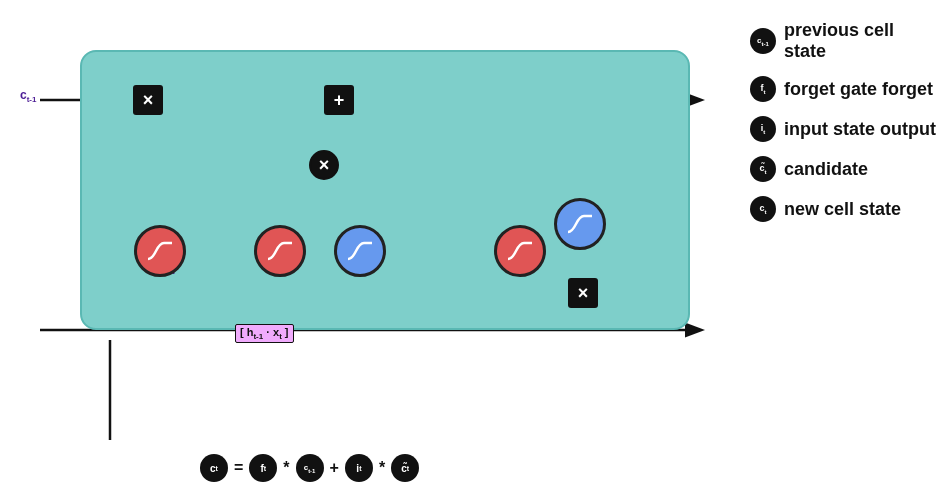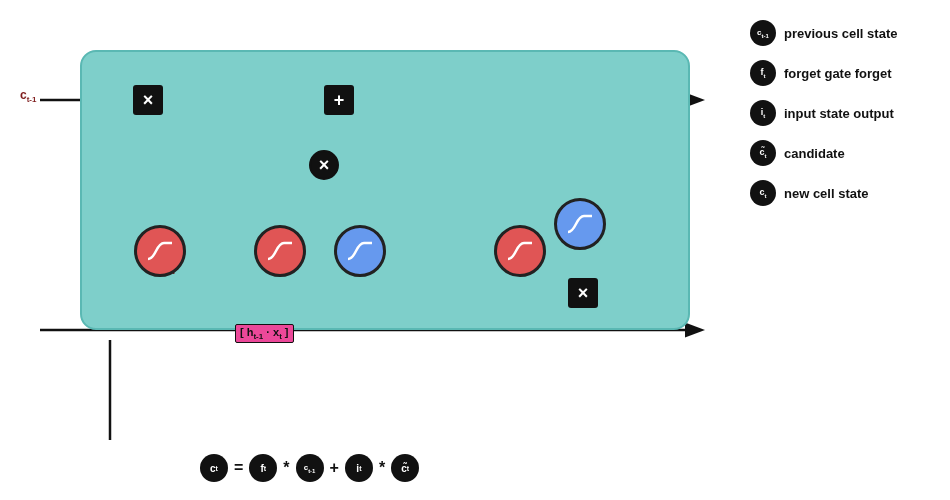--- a/index.html
+++ b/index.html
@@ -80,21 +80,21 @@
       font-size: 18px;
       font-weight: bold;
       border-radius: 3px;
     }
 
     
     .label {
       position: absolute;
       font-size: 12px;
       font-weight: bold;
-      color: #7f1d1d;
+      color: #4c1d95;
       text-align: right;
     }
 
     
     .lines-svg {
       position: absolute;
       left: 0; top: 0;
       width: 700px;
       height: 450px;
       pointer-events: none;
@@ -120,21 +120,21 @@
       background: #111;
       color: #fff;
       font-size: 9px;
       font-weight: bold;
       display: flex;
       align-items: center;
       justify-content: center;
       flex-shrink: 0;
     }
     .legend-text {
-      font-size: 13px;
+      font-size: 18px;
       font-weight: bold;
       color: #111;
     }
 
     
     .formula {
       position: absolute;
       bottom: 20px;
       left: 100px;
       display: flex;
@@ -159,21 +159,21 @@
       font-weight: bold;
       color: #111;
     }
 
     
     .bracket-label {
       position: absolute;
       font-size: 11px;
       font-weight: bold;
       color: #111;
-      background: #ec4899;
+      background: #f0abfc;
       border: 1.5px solid #111;
       padding: 1px 4px;
       border-radius: 2px;
     }
 
     sub {
       font-size: 8px;
     }
   </style>
 </head>

